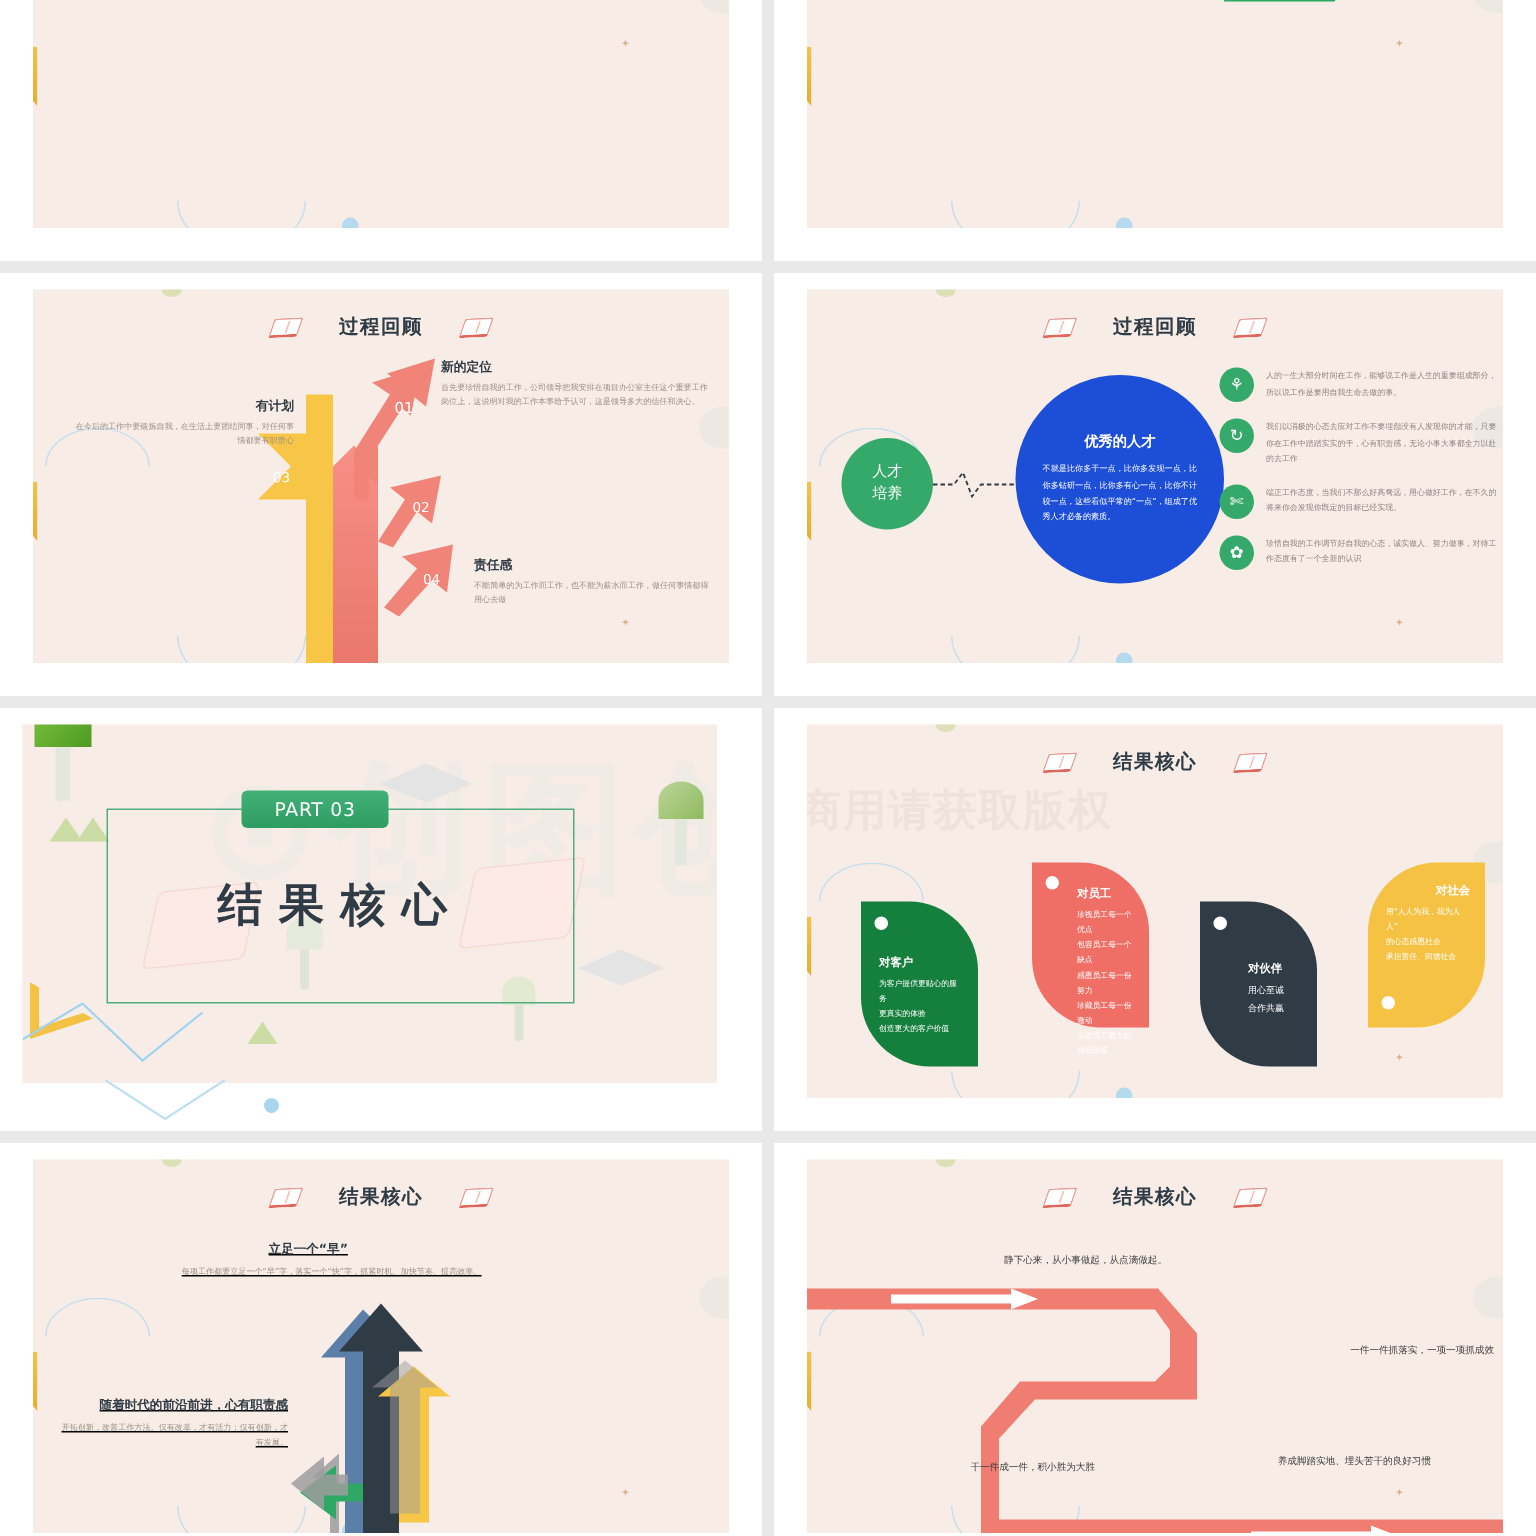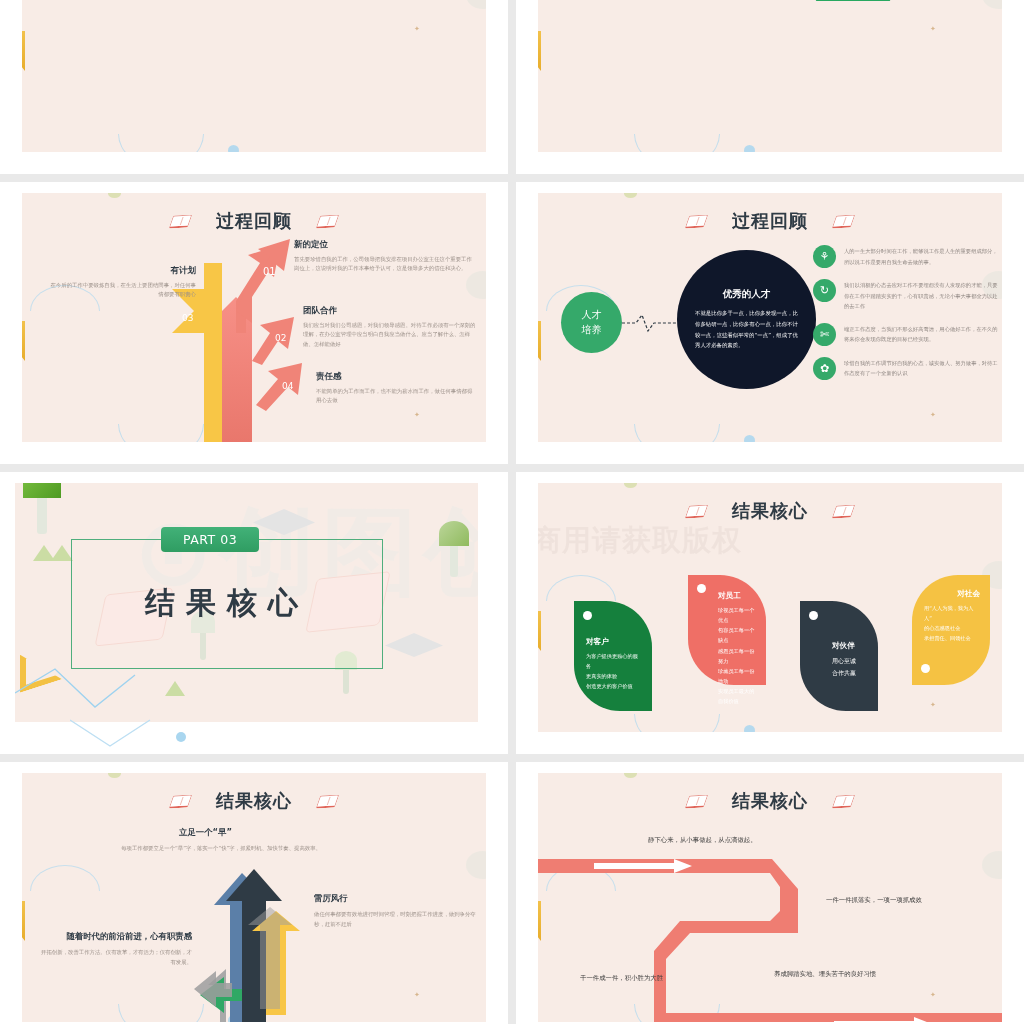--- a/index.html
+++ b/index.html
@@ -70,21 +70,21 @@
     position:absolute; color:#caa06a; font-size:7px; opacity:.7;
   }
 
   
   .stitle{
     position:absolute; left:0; right:0; top:16px;
     display:flex; align-items:center; justify-content:center; gap:26px;
     z-index:4;
   }
   .stitle .txt{
-    font-size:18px; font-weight:bold; color:#2f3b45; letter-spacing:1px;
+    font-size:13px; font-weight:bold; color:#2f3b45; letter-spacing:1px;
     font-family:Liberation Mono, monospace;
   }
   .bookicon{
     width:19px; height:13px;
     background:#fff;
     border:1px solid #e79a92;
     border-bottom:2.5px solid #e0655a;
     transform:skewX(-22deg) rotate(-3deg);
     border-radius:2px;
     position:relative;
@@ -98,21 +98,21 @@
   .tree{ position:absolute; left:0; top:0; width:100%; height:100%; }
   .tlabel{ position:absolute; }
   .tlabel h4{ font-size:8.5px; color:#2f3b45; font-weight:bold; margin-bottom:4px;
               font-family:"DejaVu Sans","Liberation Sans",sans-serif;}
   .tlabel p{ font-size:5.4px; color:#9b9089; line-height:1.75;
              font-family:"DejaVu Sans","Liberation Sans",sans-serif;}
 
   
   .bigcircle{
     position:absolute; left:139px; top:57px; width:139px; height:139px;
-    border-radius:50%; background:#0f172a;
+    border-radius:50%; background:#1d4ed8;
     display:flex; flex-direction:column; align-items:center; justify-content:center;
     padding:0 18px; text-align:center;
   }
   .bigcircle h4{ color:#fff; font-size:9.5px; font-weight:bold; margin-bottom:7px;
                  font-family:"DejaVu Sans","Liberation Sans",sans-serif;}
   .bigcircle p{ color:#fff; font-size:5.4px; line-height:1.95; text-align:justify;
                 font-family:"DejaVu Sans","Liberation Sans",sans-serif;}
   .smallcircle{
     position:absolute; left:23px; top:99px; width:61px; height:61px;
     border-radius:50%; background:#35a96a;
@@ -173,29 +173,29 @@
   .leafdot{ position:absolute; width:9px;height:9px;border-radius:50%;background:#fff; }
   .watermark{
     position:absolute; left:-6px; top:38px;
     color:#efe2dc; opacity:.9;
     font-size:29px; font-weight:bold; line-height:1.35; letter-spacing:1px;
     white-space:nowrap; z-index:1;
     font-family:"DejaVu Sans","Liberation Sans",sans-serif;
   }
 
   
-  .arrlabel{ position:absolute; }
+  .arrlabel{ position:absolute;text-decoration:underline; }
   .arrlabel h4{ font-size:8.4px; font-weight:bold; color:#2f3b45; margin-bottom:5px;
                 font-family:"DejaVu Sans","Liberation Sans",sans-serif;}
   .arrlabel p{ font-size:5.4px; color:#9b9089; line-height:1.85;
                font-family:"DejaVu Sans","Liberation Sans",sans-serif;}
 
   
   .zlabel{ position:absolute; font-size:6.4px; color:#3b3b3b; line-height:1.8;
-           font-family:"DejaVu Sans","Liberation Sans",sans-serif;}
+           font-family:"DejaVu Sans","Liberation Sans",sans-serif;text-align:right;}
   .rhomb{
     position:absolute; width:74px; height:46px;
     transform:skewX(-28deg);
     display:flex; align-items:center; justify-content:center;
     color:#fff; font-size:14px;
     font-family:"DejaVu Sans","Liberation Sans",sans-serif;
   }
 </style>
 </head>
 <body>
@@ -264,24 +264,20 @@
 
         <text x="241" y="82" fill="#fff" font-size="10" font-family="DejaVu Sans, sans-serif">01</text>
         <text x="253" y="148" fill="#fff" font-size="9" font-family="DejaVu Sans, sans-serif">02</text>
         <text x="260" y="196" fill="#fff" font-size="9" font-family="DejaVu Sans, sans-serif">04</text>
         <text x="160" y="128" fill="#fff" font-size="9" font-family="DejaVu Sans, sans-serif">03</text>
       </svg>
 
       <div class="tlabel" style="left:272px; top:46px; width:178px;">
         <h4>新的定位</h4>
         <p>首先要珍惜自我的工作，公司领导把我安排在项目办公室主任这个重要工作岗位上，这说明对我的工作本事给予认可，这是领导多大的信任和决心。</p>
-      </div>
-      <div class="tlabel" style="left:281px; top:112px; width:174px;">
-        <h4>团队合作</h4>
-        <p>我们应当对我们公司感恩，对我们领导感恩。对待工作必须有一个深刻的理解，在办公室管理中应当明白自我应当做什么、应当了解什么、怎样做、怎样能做好</p>
       </div>
       <div class="tlabel" style="left:26px; top:72px; width:148px; text-align:right;">
         <h4>有计划</h4>
         <p>在今后的工作中要锻炼自我，在生活上要团结同事，对任何事情都要有职责心</p>
       </div>
       <div class="tlabel" style="left:294px; top:178px; width:160px;">
         <h4>责任感</h4>
         <p>不能简单的为工作而工作，也不能为薪水而工作，做任何事情都得用心去做</p>
       </div>
       <div class="spark" style="left:392px; top:218px;">✦</div>
@@ -455,24 +451,20 @@
 
         <path d="M76 150 L76 66 L62 66 L86 46 L110 66 L96 66 L96 150 Z" fill="#f8c646"></path>
 
         <path d="M70 144 L70 60 L58 60 L80 42 L102 60 L90 60 L90 144 Z" fill="#9d9d9d" opacity=".5"></path>
       </svg>
 
       <div class="arrlabel" style="left:84px; top:54px; width:215px; text-align:right;">
         <h4 style="text-align:center; padding-right:16px;">立足一个“早”</h4>
         <p>每项工作都要立足一个“早”字，落实一个“快”字，抓紧时机、加快节奏、提高效率。</p>
       </div>
-      <div class="arrlabel" style="left:292px; top:120px; width:168px;">
-        <h4>雷厉风行</h4>
-        <p>做任何事都要有效地进行时间管理，时刻把握工作进度，做到争分夺秒，赶前不赶后</p>
-      </div>
       <div class="arrlabel" style="left:18px; top:158px; width:152px; text-align:right;">
         <h4>随着时代的前沿前进，心有职责感</h4>
         <p>开拓创新，改善工作方法。仅有改革，才有活力；仅有创新，才有发展。</p>
       </div>
       <div class="spark" style="left:392px; top:218px;">✦</div>
     </div>
   </div>
 
   <div class="slide">
     <div class="canvas">

